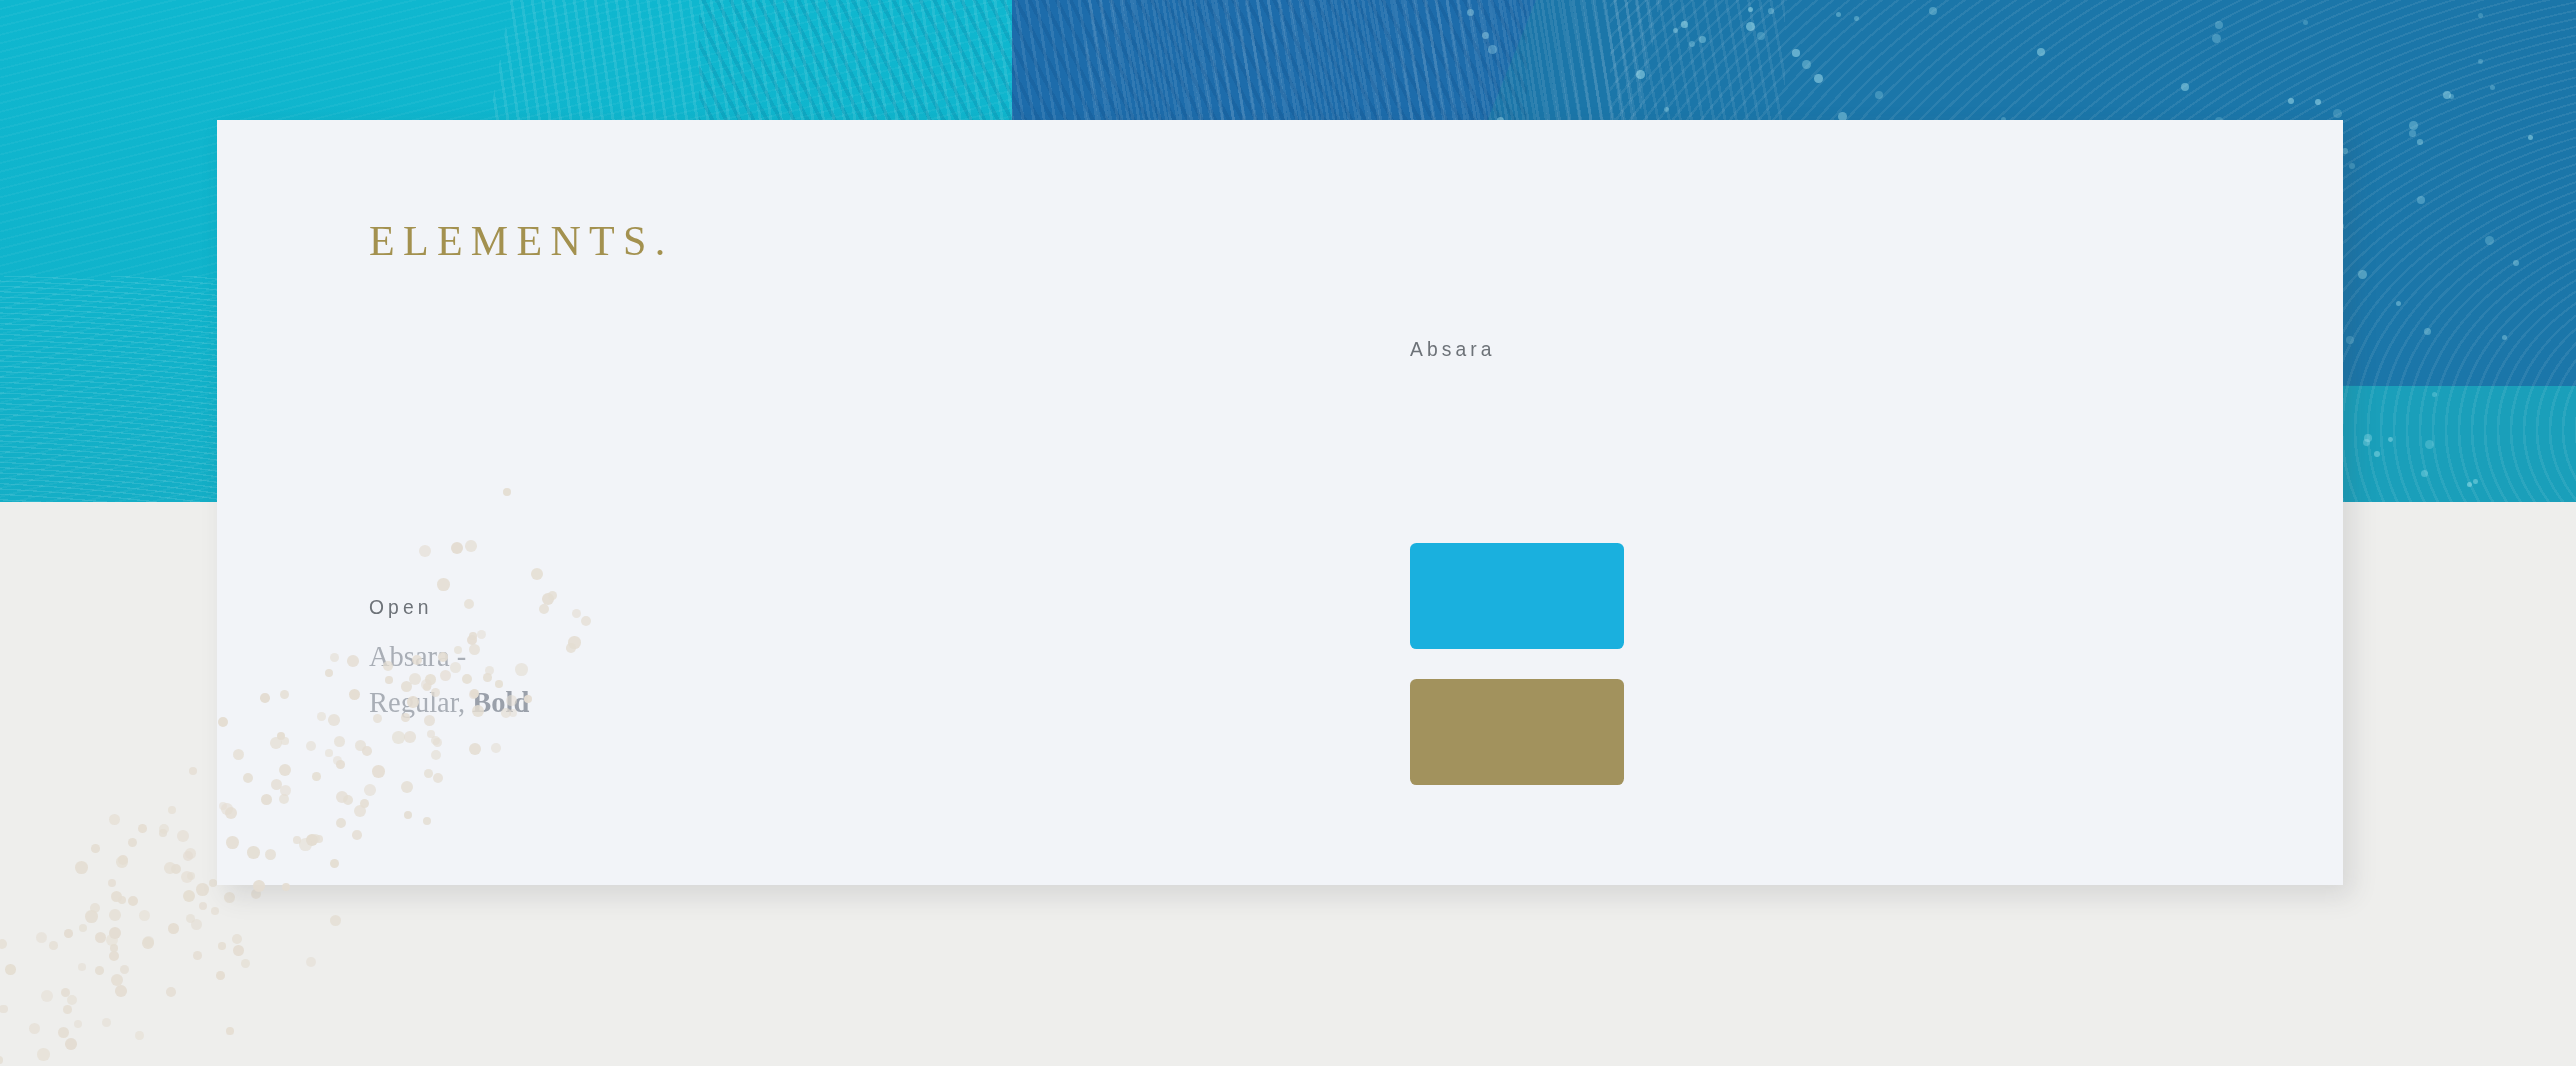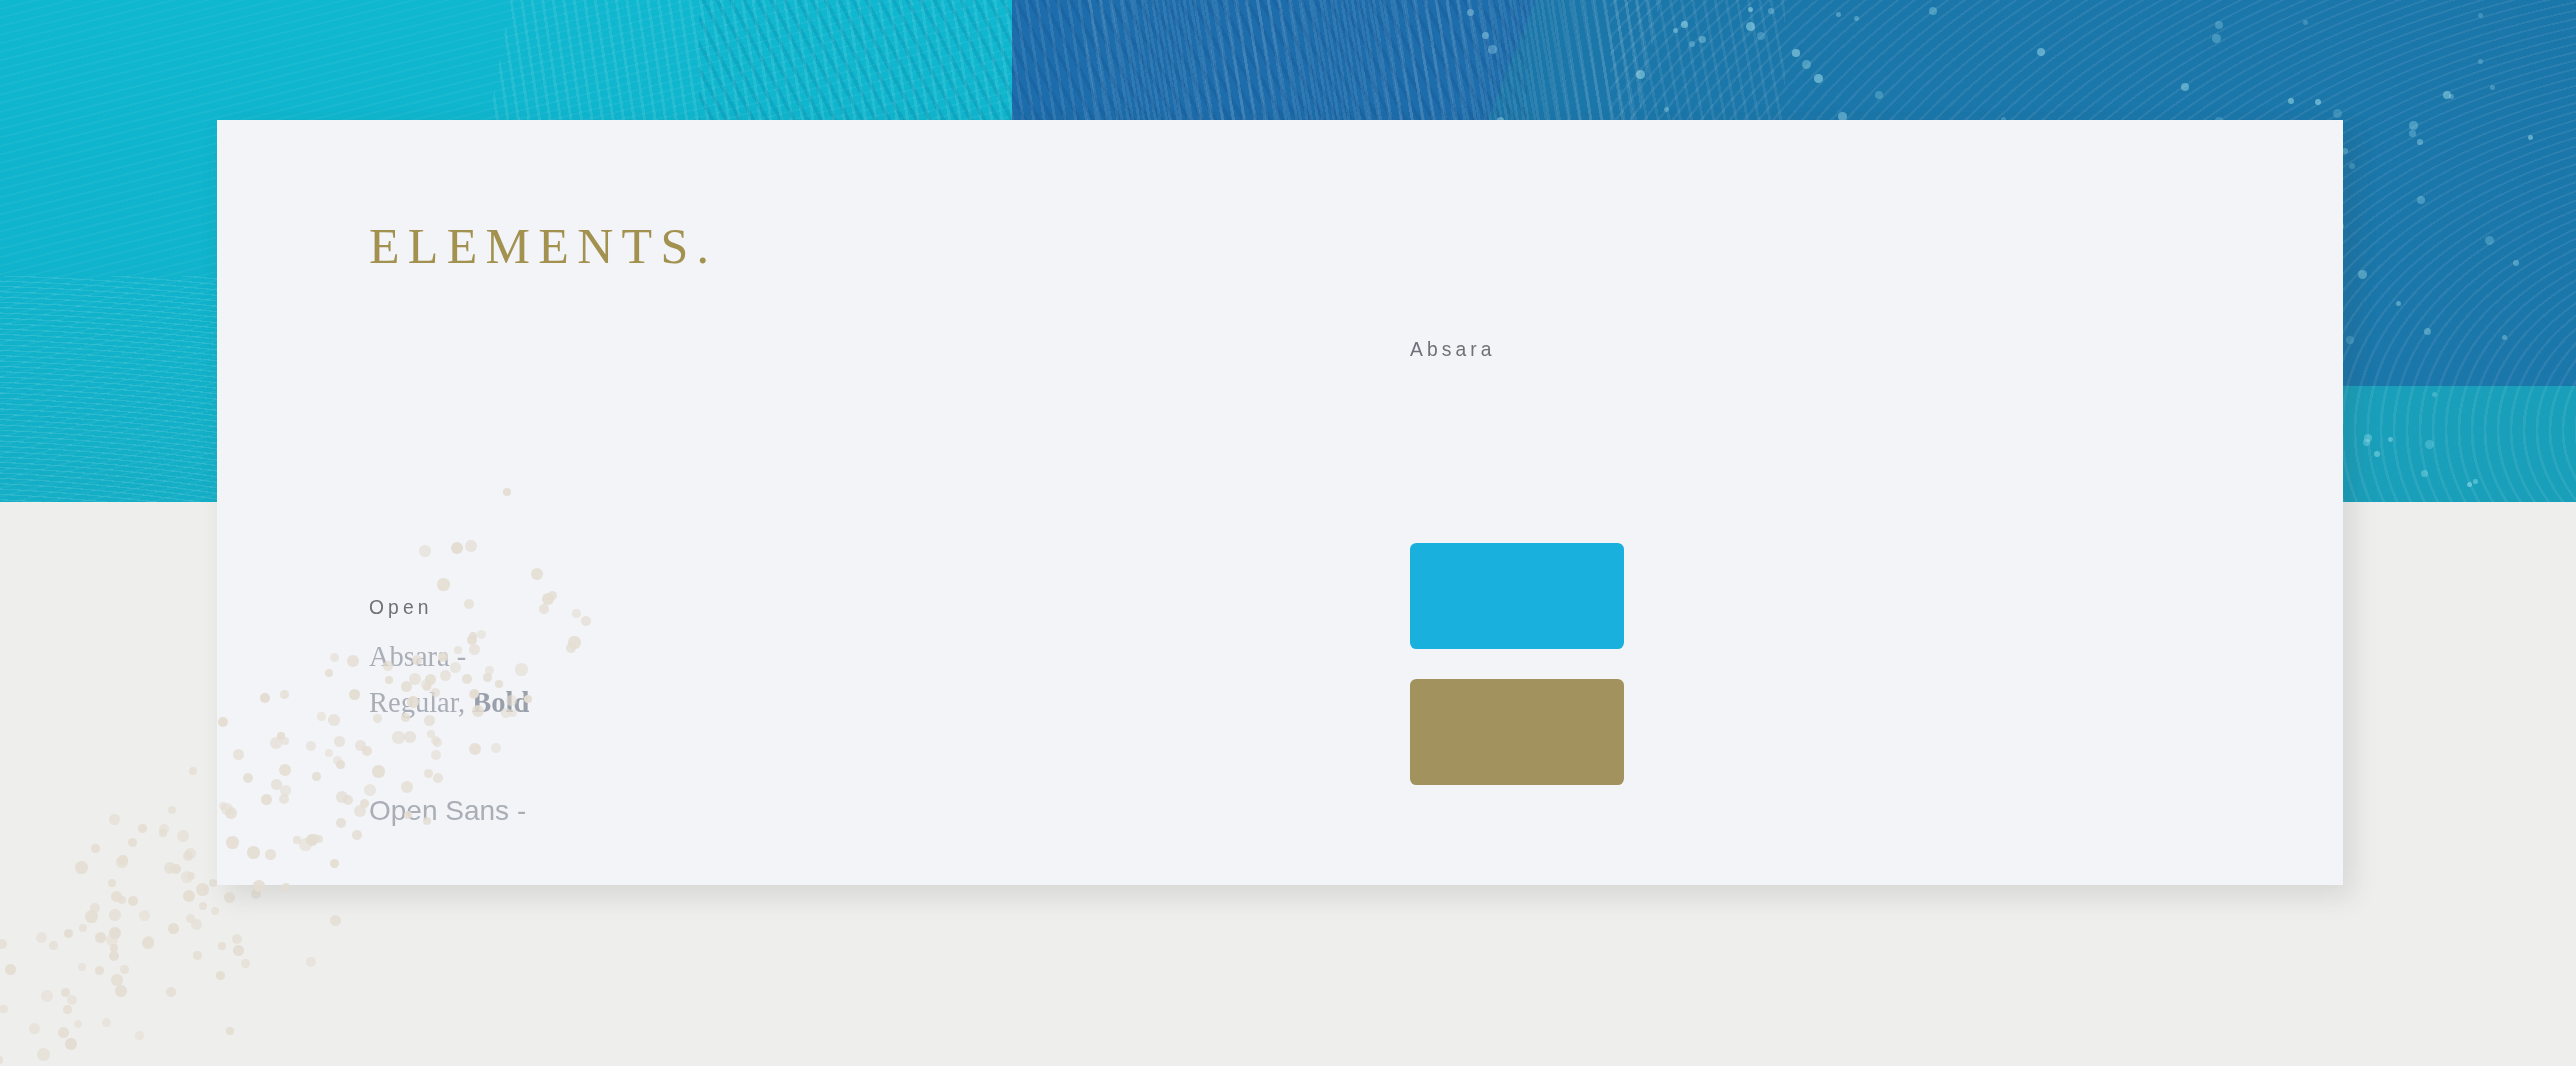--- a/index.html
+++ b/index.html
@@ -151,21 +151,21 @@
     left: 0; top: 0; right: 0; bottom: 0;
   }
 
   
   .col-left { position: absolute; left: 152px; top: 0; width: 920px; height: 100%; }
 
   .elements-title {
     position: absolute;
     left: 0; top: 97px;
     font-family: "Liberation Serif", serif;
-    font-size: 50px;
+    font-size: 42px;
     letter-spacing: 8.3px;
     color: #a3914f;
     white-space: nowrap;
   }
 
   .typo-label {
     position: absolute;
     left: 0; top: 477px;
     font-family: "Liberation Sans", sans-serif;
     font-size: 19.3px;
@@ -505,21 +505,20 @@
         <div class="elements-title">ELEMENTS.</div>
 
         <div class="typo-label">Open</div>
 
         <div class="specimen specimen-absara">
           <span class="name">Absara -</span>
           <span class="weights"><span>Regular,</span> <b>Bold</b></span>
         </div>
 
         <div class="specimen specimen-opensans">
-          <span class="name">Open Sans -</span>
         </div>
       </div>
 
       <div class="col-right">
         <div class="colors-label">Absara</div>
 
 
         <div class="swatch swatch-blue" id="swatch-blue" style="background: rgb(26, 176, 222);"></div>
         <div class="swatch swatch-gold" id="swatch-gold" style="background: rgb(162, 146, 93);"></div>
       </div>

